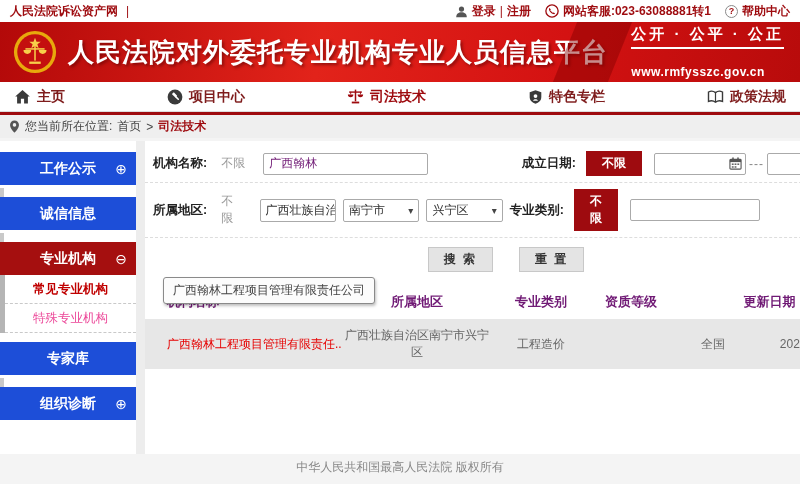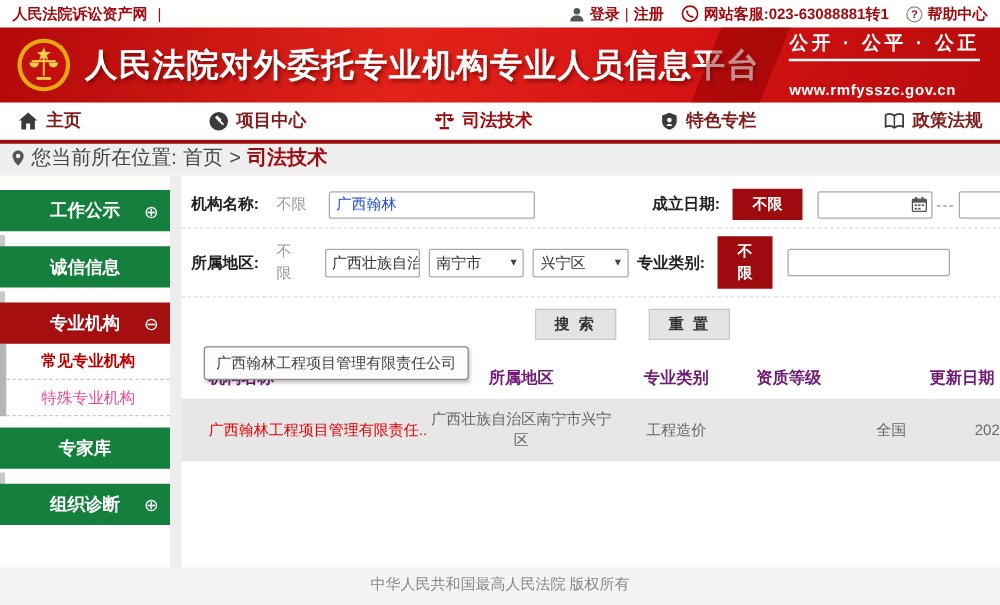--- a/index.html
+++ b/index.html
@@ -29,46 +29,46 @@
   .site-url { font-size:12px; font-weight:bold; margin-top:16px; letter-spacing:.5px; }
   
   .nav { height:30px; background:#fff; display:flex; align-items:center;
     justify-content:space-between; padding:0 14px; border-bottom:1px solid #ddd; }
   .nav-item { display:flex; align-items:center; gap:6px; font-size:14px; font-weight:bold;
     color:#7f1d1d; cursor:pointer; }
   .nav-item.active { color:#9e0b0f; }
   .nav-item svg { display:block; }
   
   .breadcrumb { height:26px; background:#efefef; border-top:3px solid #9e0b0f;
-    display:flex; align-items:center; gap:5px; padding:0 9px; color:#444; font-size:16px; }
+    display:flex; align-items:center; gap:5px; padding:0 9px; color:#444; font-size:12px; }
   .breadcrumb .crumb-link { cursor:pointer; color:#444; }
   .breadcrumb .current { color:#9e0b0f; font-weight:bold; cursor:pointer; }
   
   .content-bg { position:absolute; left:0; top:141px; right:0; bottom:30px; background:#fff; }
   .col-gap { position:absolute; left:136px; top:141px; width:9px; bottom:30px; background:#ededed; }
   
   .sidebar { position:absolute; left:0; top:152px; width:136px; }
-  .side-item { height:33px; background:#15803d; color:#fff; font-size:14px; font-weight:bold;
+  .side-item { height:33px; background:#1d4ed8; color:#fff; font-size:14px; font-weight:bold;
     display:flex; align-items:center; justify-content:center; margin-bottom:9px; position:relative; cursor:pointer; }
   .side-item .expand { position:absolute; right:9px; font-size:14px; font-weight:normal; line-height:1; }
   .side-item.red { background:#a50f0f; margin-bottom:0; }
   .side-notch { width:4px; height:12px; background:#c9c9c9; margin:-6px 0 -3px 0; }
   .subnav { background:#fff; border-left:5px solid #b5b5b5; margin-bottom:9px; }
   .sub-item { height:29px; display:flex; align-items:center; justify-content:center;
     color:#ec4899; font-size:12.5px; border-bottom:1px dashed #c9c9c9; cursor:pointer; }
   .sub-item.active { color:#c00000; font-weight:bold; }
   
   .main { position:absolute; left:145px; top:141px; width:722px; background:#fff; padding-top:4px; }
   .form-row { display:flex; align-items:center; padding:6px 8px; border-bottom:1px dashed #ddd; }
   .lbl { font-weight:bold; color:#222; font-size:12.5px; white-space:nowrap; }
   .unltd-text { color:#999; margin:0 18px 0 14px; }
   .unltd-btn { background:#9e0b0f; color:#fff; font-size:12px; padding:4px 16px; margin:0 12px 0 10px;
     border:none; cursor:pointer; font-weight:bold; }
   .txt-input { border:1px solid #aaa; height:22px; width:165px; padding:0 5px; font-size:12px;
-    font-family:inherit; color:#1d4ed8; border-radius:2px; }
+    font-family:inherit; color:#701a75; border-radius:2px; }
   .date-wrap { position:relative; }
   .date-input { border:1px solid #aaa; height:22px; width:92px; padding:0 20px 0 4px; font-size:12px; border-radius:2px;}
   .cal-ico { position:absolute; right:4px; top:4px; cursor:pointer; }
   .dash-sep { color:#888; margin:0 3px; letter-spacing:1px; }
   .sel { border:1px solid #aaa; height:23px; width:88px; background:#fff; display:flex;
     align-items:center; justify-content:space-between; padding:0 5px; margin-right:7px;
     color:#333; font-size:12px; cursor:pointer; border-radius:2px; white-space:nowrap; overflow:hidden; }
   .sel .chev { color:#444; font-size:10px; }
   .spacer { flex:1; }
   .right-group { display:flex; align-items:center; margin-left:auto; }

